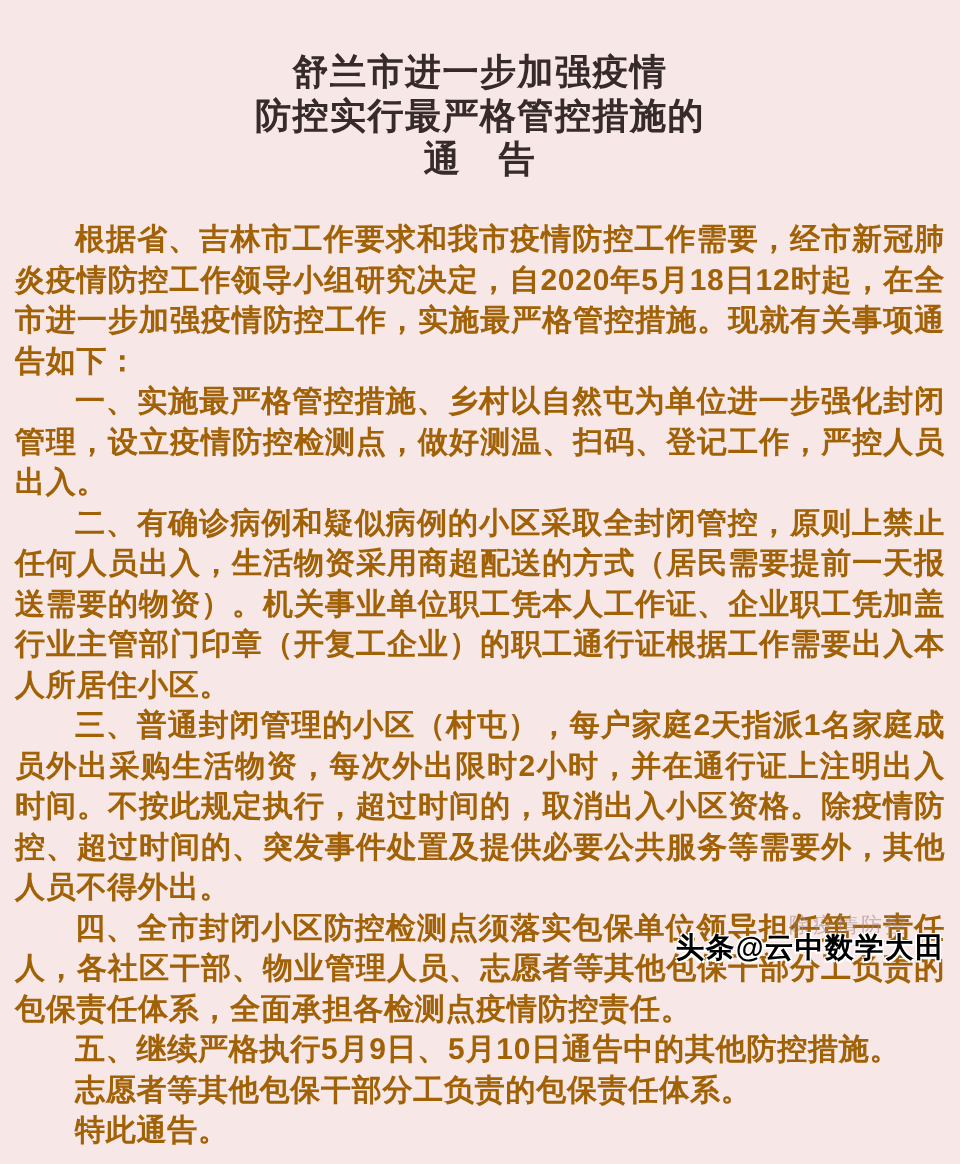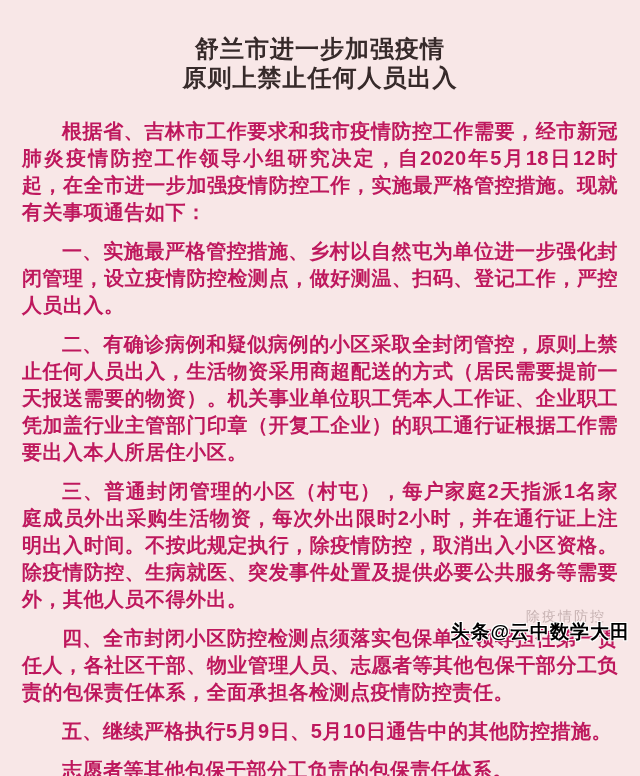--- a/index.html
+++ b/index.html
@@ -19,25 +19,25 @@
   .title {
     margin: 0 0 26px 0;
     text-align: center;
     font-size: 24px;
     line-height: 29px;
     font-weight: bold;
     color: #362a2a;
     letter-spacing: 1px;
   }
   .body-text p {
-    margin: 12px;
+    margin: 0;
     text-indent: 2em;
     font-size: 20px;
     line-height: 27px;
-    color: #be185d;
+    color: #a16207;
     font-weight: 600;
     text-align: justify;
     letter-spacing: 0.5px;
   }
   .watermark-ghost {
     position: absolute;
     right: 34px; bottom: 22px;
     font-size: 14px;
     color: rgba(158, 134, 134, 0.55);
     letter-spacing: 2px;
@@ -54,29 +54,31 @@
     pointer-events: none;
   }
 </style>
 </head>
 <body>
 
 <div class="page">
 
   <h1 class="title">
     <div>舒兰市进一步加强疫情</div>
-    <div>原则上禁止任何人员出入</div>
+    <div>防控实行最严格管控措施的</div>
+    <div>通　告</div>
   </h1>
 
   <div class="body-text">
     <p>根据省、吉林市工作要求和我市疫情防控工作需要，经市新冠肺炎疫情防控工作领导小组研究决定，自2020年5月18日12时起，在全市进一步加强疫情防控工作，实施最严格管控措施。现就有关事项通告如下：</p>
     <p>一、实施最严格管控措施、乡村以自然屯为单位进一步强化封闭管理，设立疫情防控检测点，做好测温、扫码、登记工作，严控人员出入。</p>
     <p>二、有确诊病例和疑似病例的小区采取全封闭管控，原则上禁止任何人员出入，生活物资采用商超配送的方式（居民需要提前一天报送需要的物资）。机关事业单位职工凭本人工作证、企业职工凭加盖行业主管部门印章（开复工企业）的职工通行证根据工作需要出入本人所居住小区。</p>
-    <p>三、普通封闭管理的小区（村屯），每户家庭2天指派1名家庭成员外出采购生活物资，每次外出限时2小时，并在通行证上注明出入时间。不按此规定执行，除疫情防控，取消出入小区资格。除疫情防控、生病就医、突发事件处置及提供必要公共服务等需要外，其他人员不得外出。</p>
+    <p>三、普通封闭管理的小区（村屯），每户家庭2天指派1名家庭成员外出采购生活物资，每次外出限时2小时，并在通行证上注明出入时间。不按此规定执行，超过时间的，取消出入小区资格。除疫情防控、超过时间的、突发事件处置及提供必要公共服务等需要外，其他人员不得外出。</p>
     <p>四、全市封闭小区防控检测点须落实包保单位领导担任第一责任人，各社区干部、物业管理人员、志愿者等其他包保干部分工负责的包保责任体系，全面承担各检测点疫情防控责任。</p>
     <p>五、继续严格执行5月9日、5月10日通告中的其他防控措施。</p>
     <p>志愿者等其他包保干部分工负责的包保责任体系。</p>
+    <p>特此通告。</p>
   </div>
 
   <span class="watermark-ghost">除疫情防控</span>
   <span class="watermark-main">头条@云中数学大田</span>
 
 </div>
 
 </body></html>

